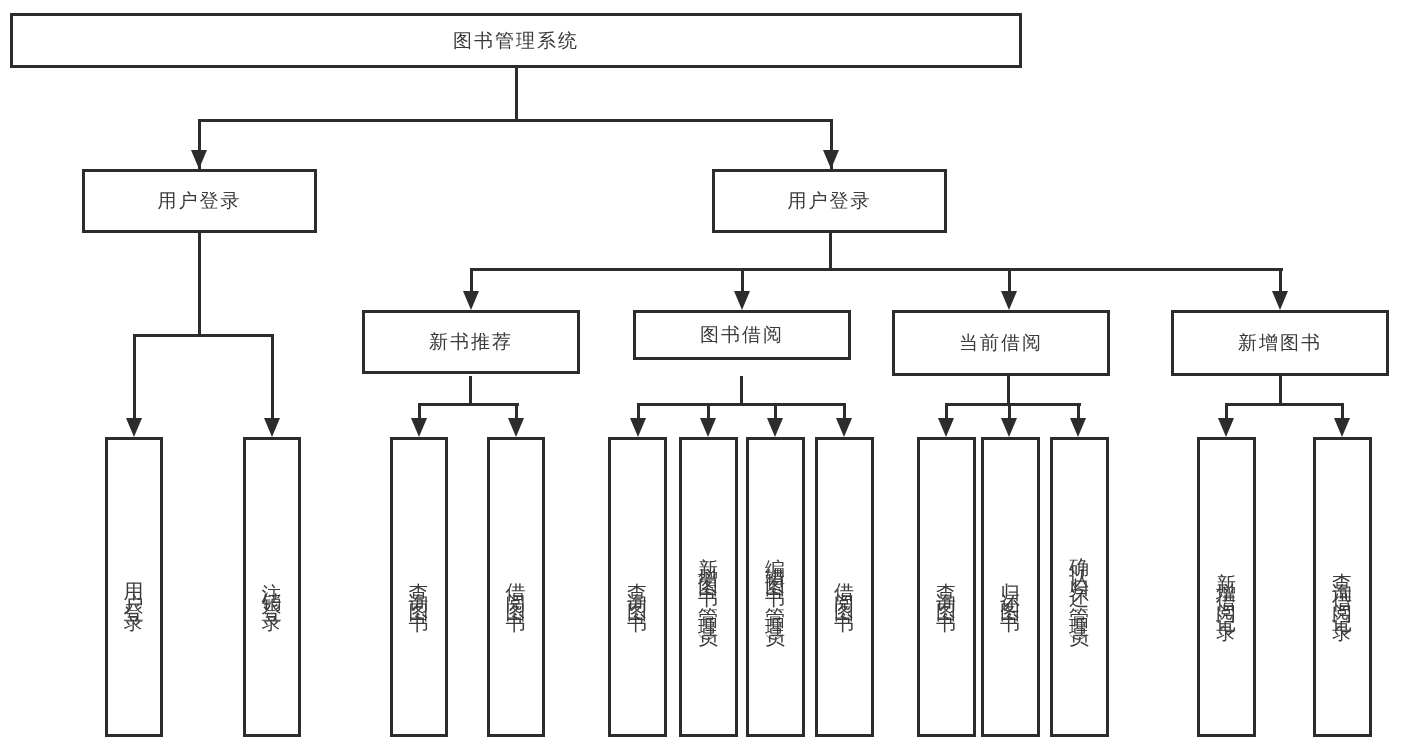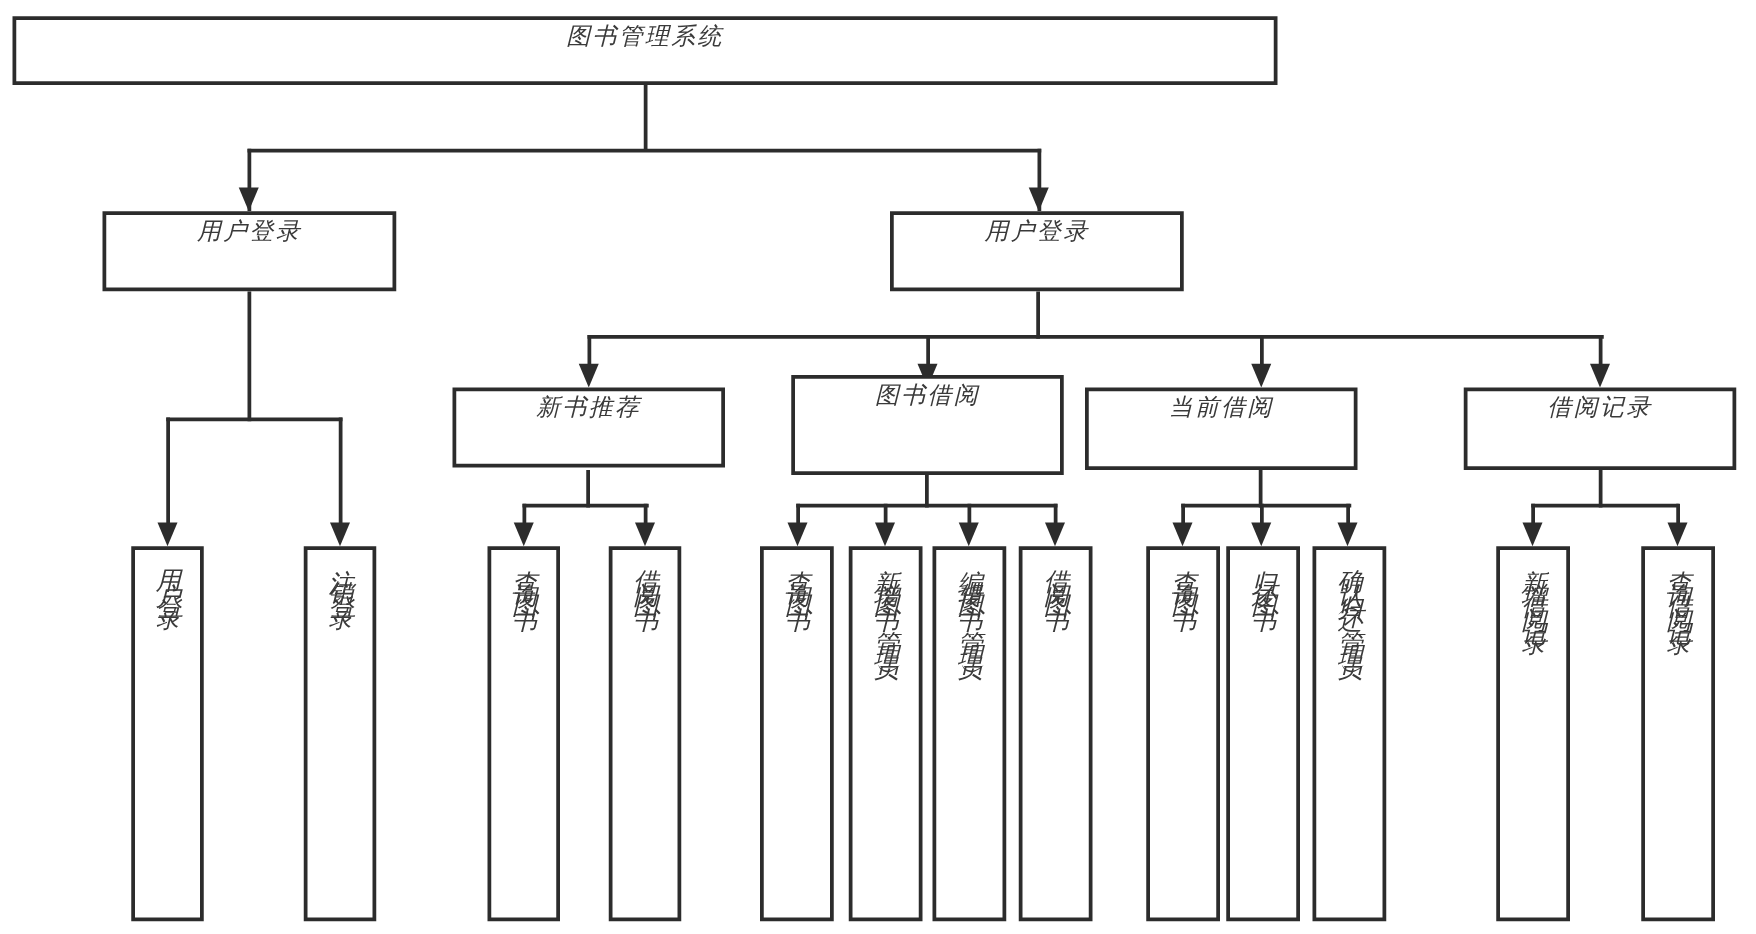--- a/index.html
+++ b/index.html
@@ -2,21 +2,21 @@
 <html><head>
 <meta charset="utf-8">
 <style>
   html,body{margin:0;padding:0;background:#ffffff;}
   #canvas{
     position:relative;width:1405px;height:747px;background:#ffffff;overflow:hidden;
     font-family:"Liberation Sans","DejaVu Sans",sans-serif;
   }
   .node{
     position:absolute;background:#ffffff;border:3px solid #2c2c2c;
-    box-sizing:border-box;display:flex;justify-content:center;font-style:italic;
+    box-sizing:border-box;display:flex;align-items:center;justify-content:center;
   }
   .hnode span{font-size:19px;color:#3a3a3a;letter-spacing:2px;white-space:nowrap;}
   .vnode span{
     writing-mode:vertical-rl;text-orientation:mixed;
     font-size:20px;color:#3a3a3a;letter-spacing:10px;line-height:1;white-space:nowrap;
   }
   .cline{position:absolute;background:#2c2c2c;}
   .arrow{
     position:absolute;width:0;height:0;
     border-left:8px solid transparent;border-right:8px solid transparent;
@@ -94,28 +94,28 @@
   <div class="node hnode" style="left:82px;top:169px;width:235px;height:64px">
     <span>用户登录</span>
   </div>
   <div class="node hnode" style="left:712px;top:169px;width:235px;height:64px">
     <span>用户登录</span>
   </div>
 
   <div class="node hnode" style="left:362px;top:310px;width:218px;height:64px">
     <span>新书推荐</span>
   </div>
-  <div class="node hnode" style="left:633px;top:300px;width:218px;height:80px">
+  <div class="node hnode" style="left:633px;top:310px;width:218px;height:50px">
     <span>图书借阅</span>
   </div>
-  <div class="node hnode" style="left:868px;top:310px;width:218px;height:66px">
+  <div class="node hnode" style="left:892px;top:310px;width:218px;height:66px">
     <span>当前借阅</span>
   </div>
   <div class="node hnode" style="left:1171px;top:310px;width:218px;height:66px">
-    <span>借阅记录</span>
+    <span>新增图书</span>
   </div>
 
   <div class="node vnode" style="left:105px;top:437px;width:58px;height:300px">
     <span>用户登录</span>
   </div>
   <div class="node vnode" style="left:243px;top:437px;width:58px;height:300px">
     <span>注销登录</span>
   </div>
 
   <div class="node vnode" style="left:390px;top:437px;width:58px;height:300px">

